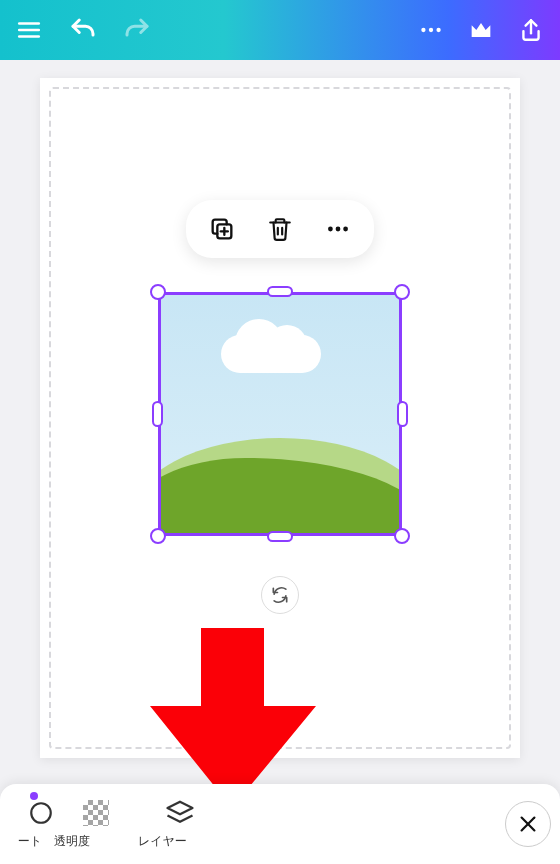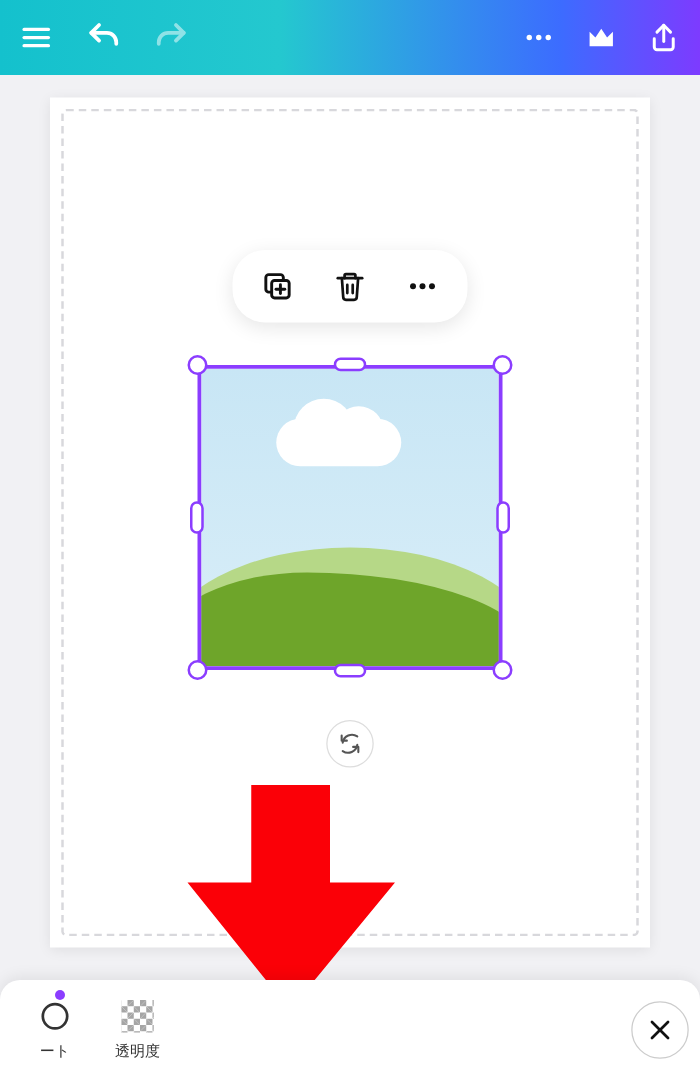--- a/index.html
+++ b/index.html
@@ -33,22 +33,22 @@
   .h-b{left:50%;bottom:-6px;margin-left:-13px;width:26px;height:11px}
   .h-l{left:-6px;top:50%;margin-top:-13px;width:11px;height:26px}
   .h-r{right:-6px;top:50%;margin-top:-13px;width:11px;height:26px}
   
   .rotate-btn{position:absolute;left:50%;top:576px;transform:translateX(-50%);width:36px;height:36px;border-radius:50%;background:#fff;border:1px solid #ddd;display:flex;align-items:center;justify-content:center;cursor:pointer}
   
   .red-arrow{position:absolute;left:146px;top:628px;width:170px;height:180px;pointer-events:none}
   
   .bottombar{position:absolute;left:0;right:0;bottom:0;height:80px;background:#fff;border-top-left-radius:16px;border-top-right-radius:16px;box-shadow:0 -2px 12px rgba(0,0,0,.08);display:flex}
   .tool-row{flex:1;display:flex;align-items:center;overflow:hidden}
-  .tool{flex:0 0 84px;display:flex;flex-direction:column;align-items:center;justify-content:center;gap:6px;height:100%;color:#333;cursor:pointer;font-size:12px;position:relative}
-  .tool-first{flex:0 0 48px;align-items:center;padding-left:20px}
+  .tool{flex:0 0 84px;display:flex;flex-direction:column;justify-content:center;gap:6px;height:100%;color:#333;cursor:pointer;font-size:12px;position:relative}
+  .tool-first{flex:0 0 48px;align-items:flex-end;padding-left:6px}
   .tool-first .t-label{align-self:center}
   .tool .t-icon{height:28px;display:flex;align-items:center;justify-content:center}
   .tool .t-label{font-size:12px;color:#333}
   .purple-dot{position:absolute;top:8px;right:16px;width:8px;height:8px;border-radius:50%;background:#8b3dff}
   .close-btn{width:64px;display:flex;align-items:center;justify-content:center}
   .close-circle{width:44px;height:44px;border-radius:50%;border:1px solid #ccc;display:flex;align-items:center;justify-content:center;cursor:pointer}
   
   .checker{width:26px;height:26px;background-image:
     linear-gradient(45deg,#888 25%,transparent 25%),
     linear-gradient(-45deg,#888 25%,transparent 25%),
@@ -178,20 +178,29 @@
             </svg>
         </div>
         <span class="t-label">ート</span>
       </div>
       <div class="tool">
         <div class="t-icon">
             <div class="checker"></div>
           </div>
         <span class="t-label">透明度</span>
       </div>
+      <div class="tool">
+        <div class="t-icon">
+          <svg width="30" height="30" viewBox="0 0 24 24" fill="none" stroke="#333" stroke-width="1.8" stroke-linejoin="round">
+              <polygon points="12 3 22 8 12 13 2 8 12 3"></polygon>
+              <polyline points="2 14 12 19 22 14"></polyline>
+            </svg>
+        </div>
+        <span class="t-label">レイヤー</span>
+      </div>
     </div>
     <div class="close-btn">
       <div class="close-circle">
         <svg width="22" height="22" viewBox="0 0 24 24" fill="none" stroke="#111" stroke-width="2.4" stroke-linecap="round">
             <line x1="5" y1="5" x2="19" y2="19"></line>
             <line x1="19" y1="5" x2="5" y2="19"></line>
           </svg>
       </div>
     </div>
   </div>

